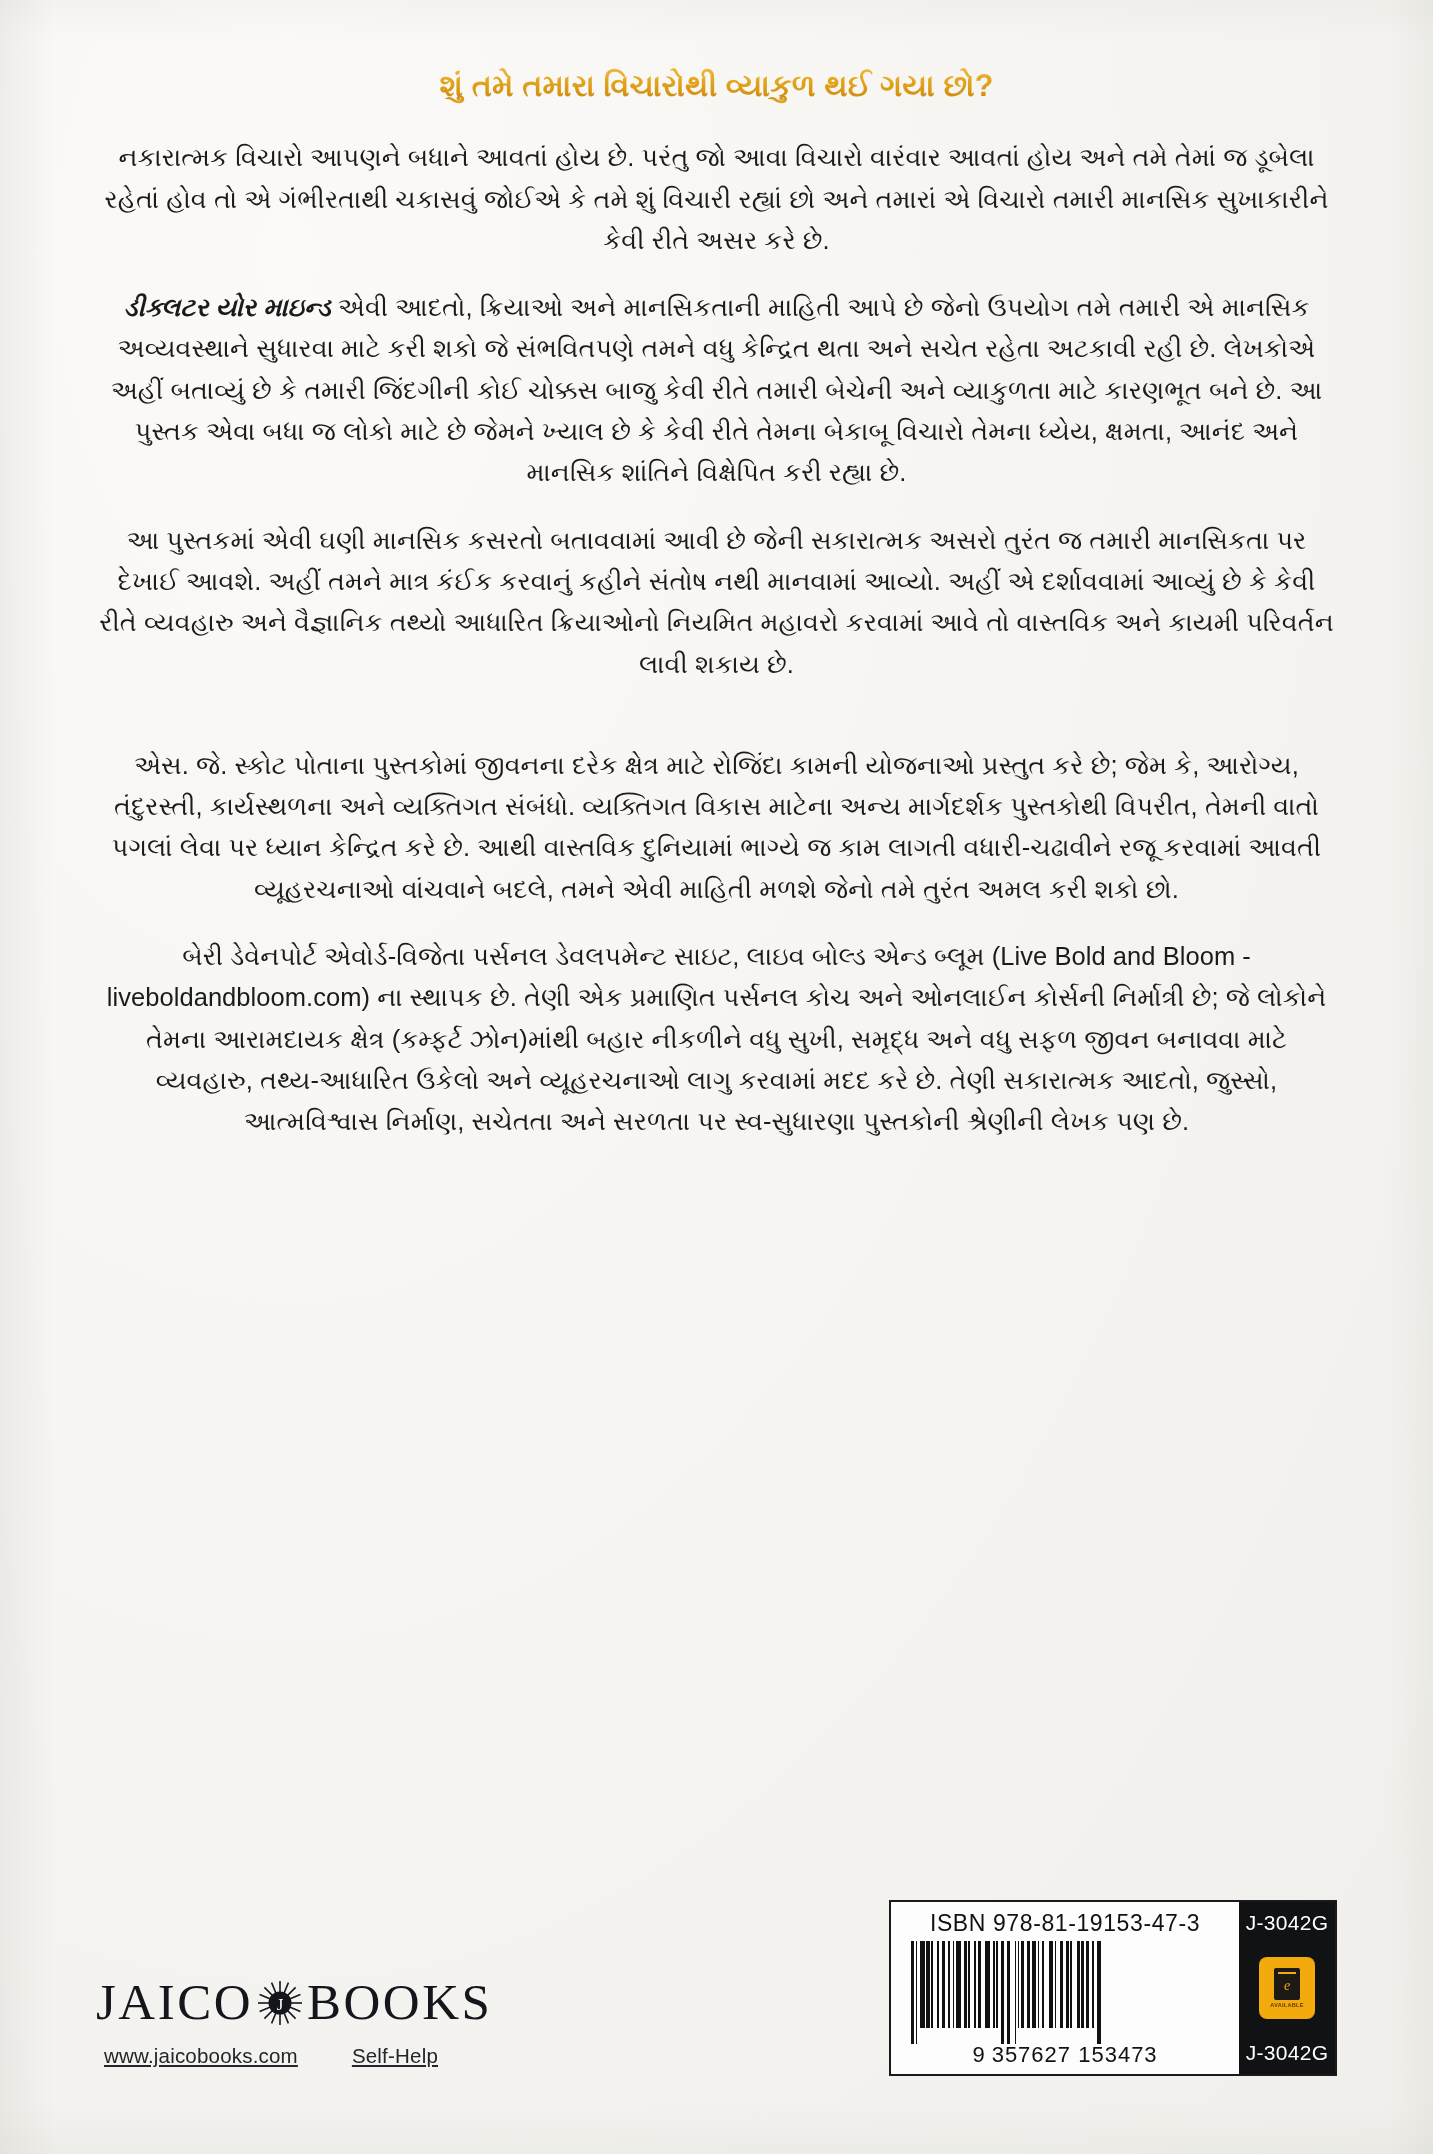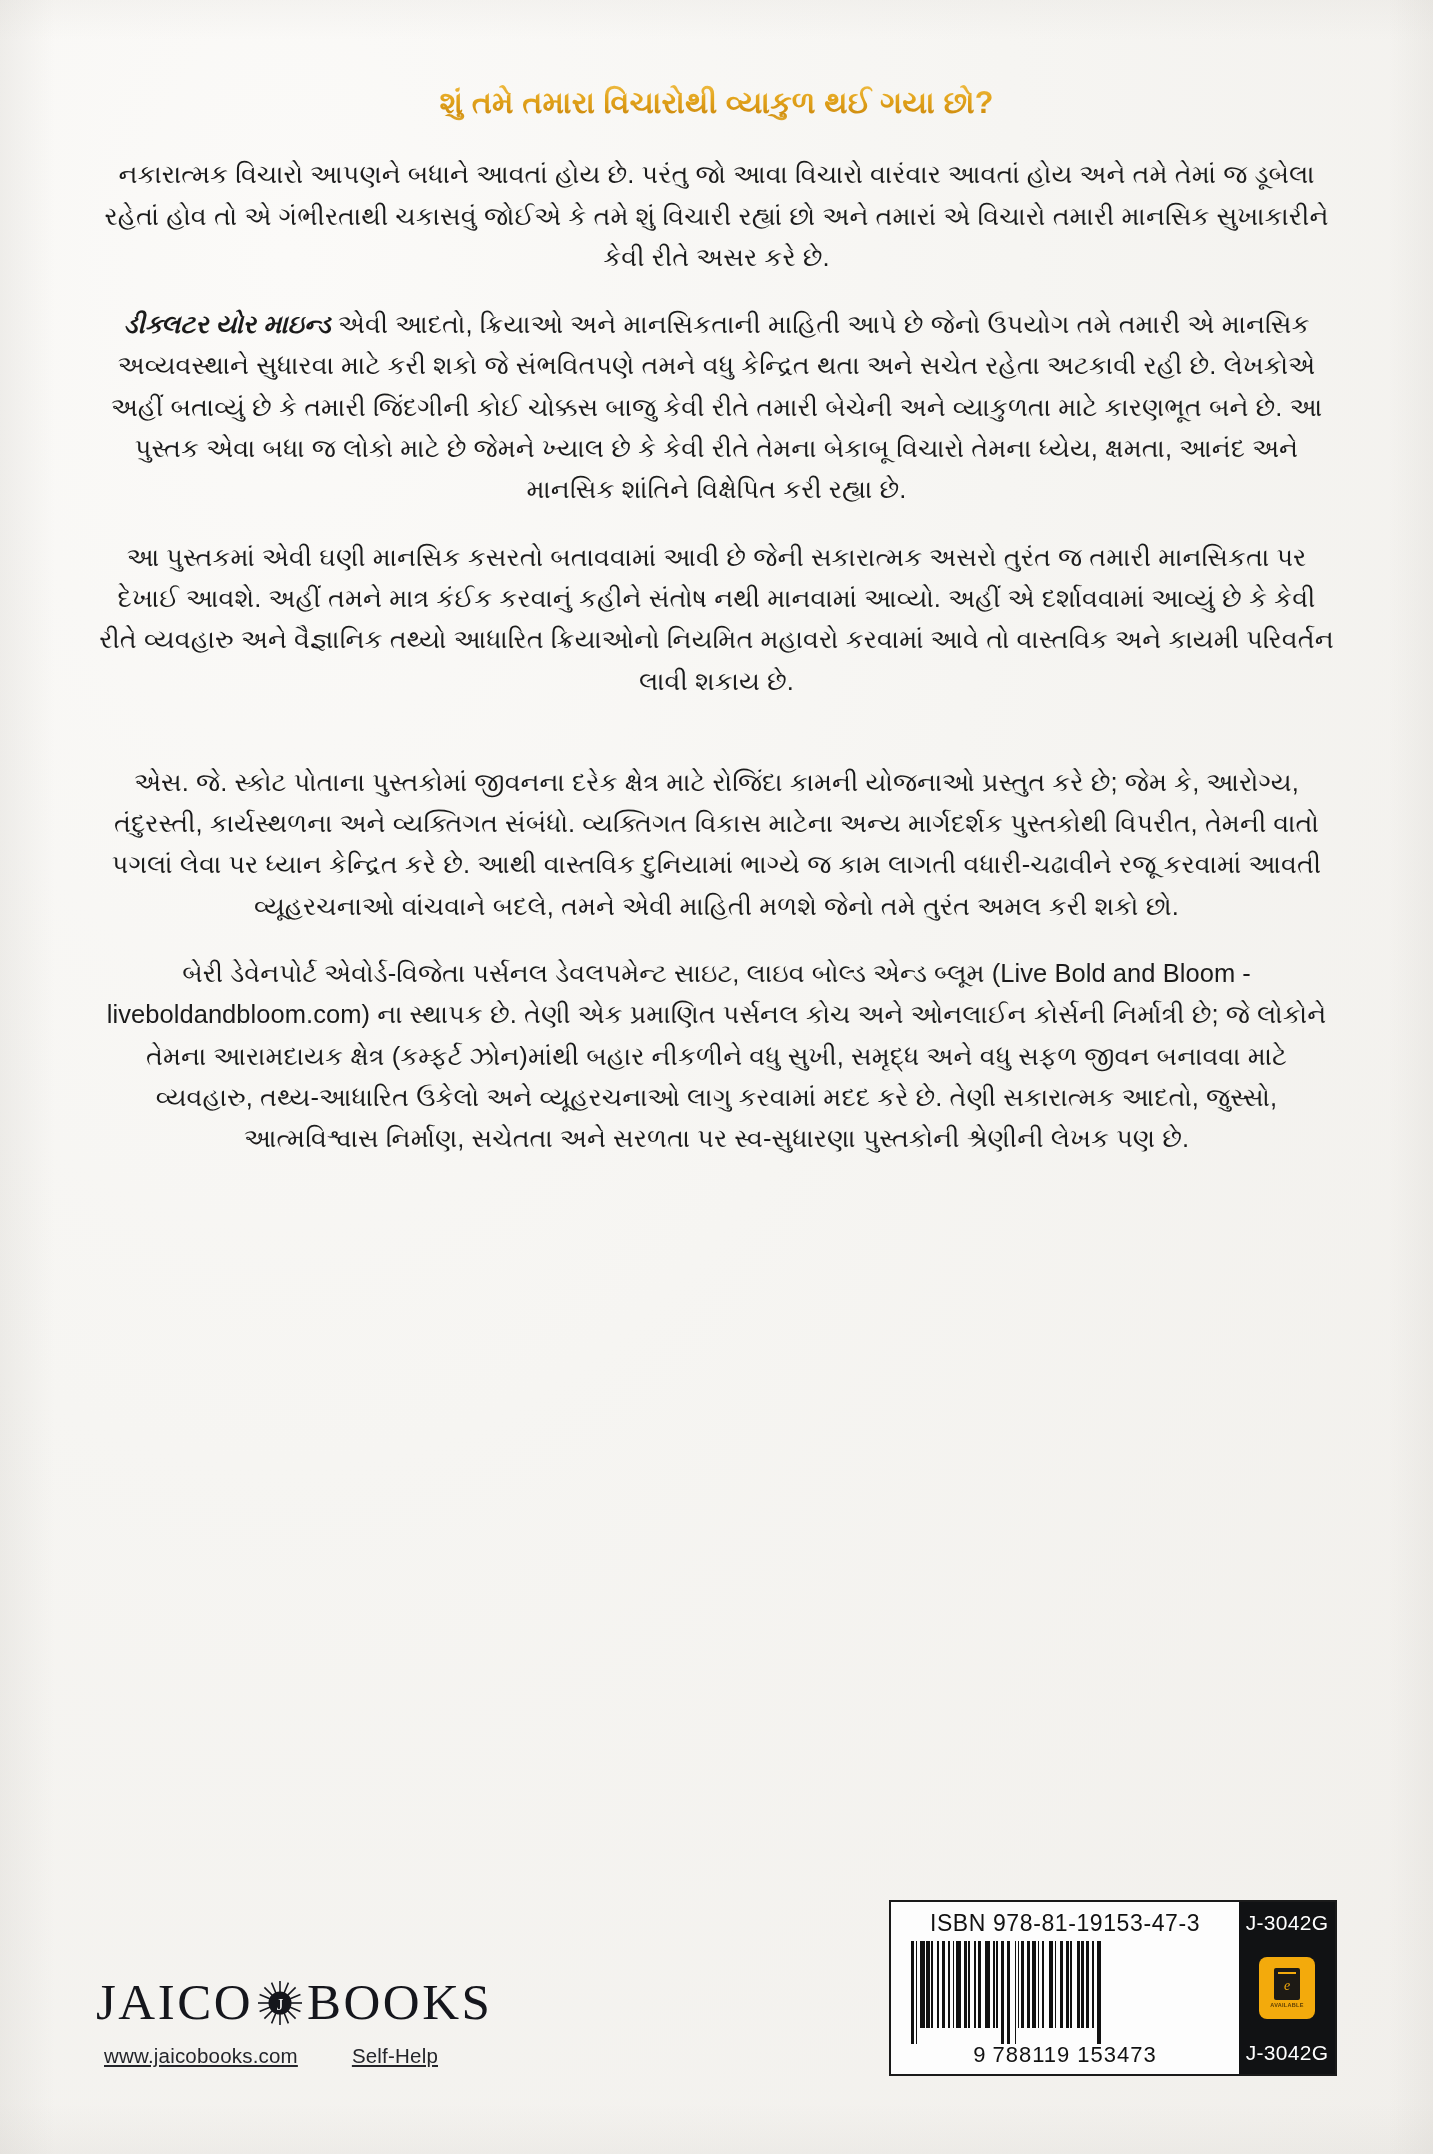--- a/index.html
+++ b/index.html
@@ -30,21 +30,21 @@
     background:
       linear-gradient(90deg, rgba(200,196,190,0.22) 0px, rgba(255,255,255,0) 55px),
       linear-gradient(270deg, rgba(200,196,190,0.18) 0px, rgba(255,255,255,0) 45px),
       linear-gradient(180deg, rgba(210,206,200,0.15) 0px, rgba(255,255,255,0) 40px),
       linear-gradient(0deg, rgba(205,201,195,0.16) 0px, rgba(255,255,255,0) 50px);
   }
 
   .content {
     position: relative;
     z-index: 2;
-    padding: 17px 96px;
+    padding: 0 96px;
     box-sizing: border-box;
   }
 
   
   .headline {
     text-align: center;
     padding-top: 64px;
     margin: 0 0 30px 0;
   }
   .headline-line {
@@ -376,21 +376,21 @@
             <div class="bar short" style="width: 1.55px; background: transparent;"></div>
             <div class="bar short" style="width: 3.1px; background: rgb(17, 17, 17);"></div>
             <div class="bar short" style="width: 1.55px; background: transparent;"></div>
             <div class="bar short" style="width: 3.1px; background: rgb(17, 17, 17);"></div>
             <div class="bar short" style="width: 3.1px; background: transparent;"></div>
             <div class="bar short" style="width: 1.55px; background: rgb(17, 17, 17);"></div>
             <div class="bar short" style="width: 3.1px; background: transparent;"></div>
             <div class="bar" style="width: 4.65px; background: rgb(17, 17, 17);"></div>
             <div class="bar" style="width: 1.55px; background: transparent;"></div>
           </div>
-        <div class="barcode-digits"><span class="lead">9</span><span>788119</span>&nbsp;<span>153473</span></div>
+        <div class="barcode-digits"><span class="lead">9</span><span>357627</span>&nbsp;<span>153473</span></div>
       </div>
       <div class="barcode-side">
         <div class="side-code">J-3042G</div>
         <div class="ebook-badge">
           <div class="mini-book">
               <span>e</span>
             </div>
           <div class="avail">AVAILABLE</div>
         </div>
         <div class="side-code">J-3042G</div>

